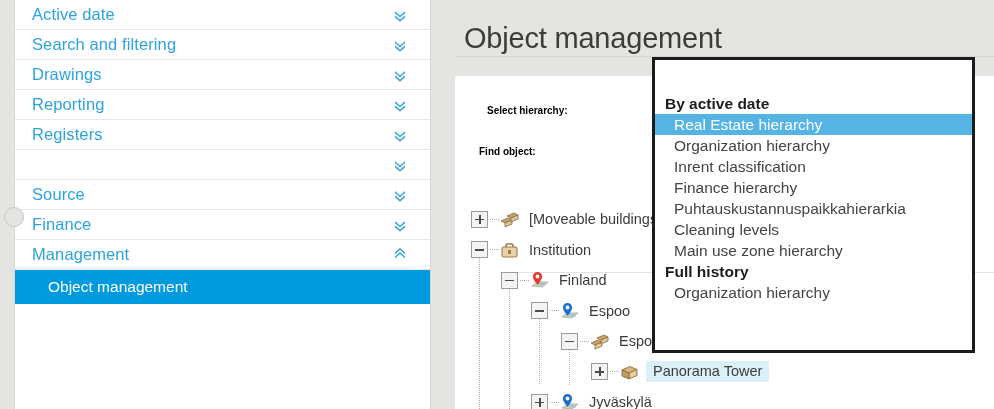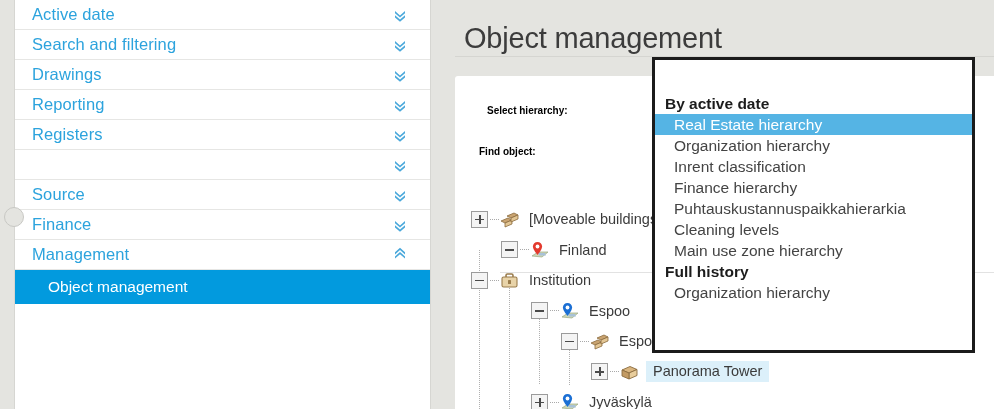--- a/index.html
+++ b/index.html
@@ -337,45 +337,45 @@
           <svg width="22" height="20" viewBox="0 0 22 20">
             <path d="M2 12 L9 9 L13 11 L6 14 Z" fill="#c9a370" stroke="#8a6b3e" stroke-width=".8"></path>
             <path d="M6 14 L13 11 L13 15 L6 18 Z" fill="#e3c694" stroke="#8a6b3e" stroke-width=".8"></path>
             <path d="M8 7 L15 4 L19 6 L12 9 Z" fill="#c9a370" stroke="#8a6b3e" stroke-width=".8"></path>
             <path d="M12 9 L19 6 L19 10 L12 13 Z" fill="#e3c694" stroke="#8a6b3e" stroke-width=".8"></path>
           </svg>
         </span>
         <span class="tlabel">[Moveable buildings</span>
       </div>
 
+      <div class="tnode" style="margin-left:0px;">
+        <span class="tog"></span>
+        <span class="dash"></span>
+        <span class="ticon">
+          <svg width="22" height="20" viewBox="0 0 22 20">
+            <rect x="7" y="4" width="7" height="4" rx="1.4" fill="none" stroke="#9a7c4c" stroke-width="1.6"></rect>
+            <rect x="3" y="7" width="15" height="10" rx="1.6" fill="#e8d3a8" stroke="#9a7c4c" stroke-width="1.1"></rect>
+            <rect x="9" y="10" width="3" height="4" rx=".6" fill="#9a7c4c"></rect>
+          </svg>
+        </span>
+        <span class="tlabel">Institution</span>
+      </div>
+
       <div class="tnode" style="margin-left:30px;">
         <span class="tog"></span>
         <span class="dash"></span>
         <span class="ticon">
           <svg width="22" height="20" viewBox="0 0 22 20">
             <path d="M3 16 L9 12 L19 12 L13 17 Z" fill="#cfd8b6" stroke="#9aa882" stroke-width=".7"></path>
             <path d="M9 13 L16 13 L17 15.5 L10 15.5 Z" fill="#a8c2d8"></path>
             <path d="M8.5 2 C5.9 2 3.9 4 3.9 6.6 C3.9 9.9 8.5 15 8.5 15 C8.5 15 13.1 9.9 13.1 6.6 C13.1 4 11.1 2 8.5 2 Z" fill="#e33a2e"></path>
             <circle cx="8.5" cy="6.5" r="1.9" fill="#ffffff"></circle>
           </svg>
         </span>
         <span class="tlabel">Finland</span>
-      </div>
-
-      <div class="tnode" style="margin-left:0px;">
-        <span class="tog"></span>
-        <span class="dash"></span>
-        <span class="ticon">
-          <svg width="22" height="20" viewBox="0 0 22 20">
-            <rect x="7" y="4" width="7" height="4" rx="1.4" fill="none" stroke="#9a7c4c" stroke-width="1.6"></rect>
-            <rect x="3" y="7" width="15" height="10" rx="1.6" fill="#e8d3a8" stroke="#9a7c4c" stroke-width="1.1"></rect>
-            <rect x="9" y="10" width="3" height="4" rx=".6" fill="#9a7c4c"></rect>
-          </svg>
-        </span>
-        <span class="tlabel">Institution</span>
       </div>
 
       <div class="tnode" style="margin-left:60px;">
         <span class="tog"></span>
         <span class="dash"></span>
         <span class="ticon">
           <svg width="22" height="20" viewBox="0 0 22 20">
             <path d="M3 16 L9 12 L19 12 L13 17 Z" fill="#cfd8b6" stroke="#9aa882" stroke-width=".7"></path>
             <path d="M9 13 L16 13 L17 15.5 L10 15.5 Z" fill="#a8c2d8"></path>
             <path d="M8.5 2 C5.9 2 3.9 4 3.9 6.6 C3.9 9.9 8.5 15 8.5 15 C8.5 15 13.1 9.9 13.1 6.6 C13.1 4 11.1 2 8.5 2 Z" fill="#1b6fd4"></path>

